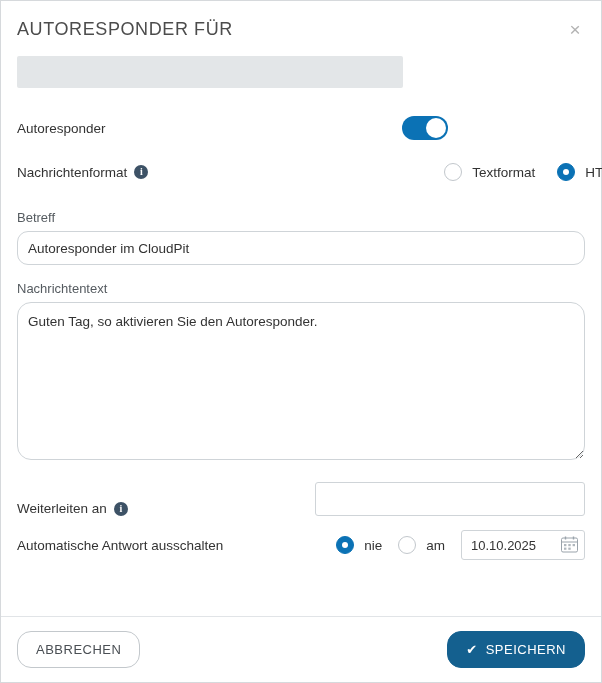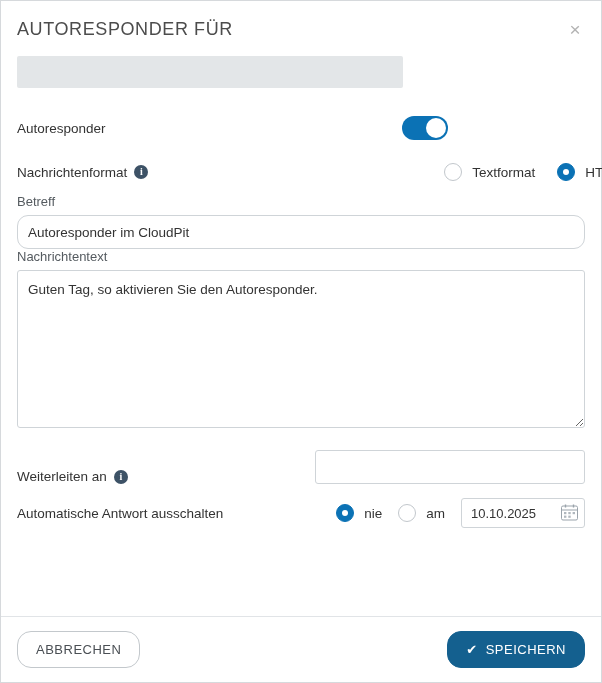--- a/index.html
+++ b/index.html
@@ -143,20 +143,21 @@
     position: absolute;
     left: 5px;
     top: 5px;
     width: 6px;
     height: 6px;
     border-radius: 50%;
     background: #ffffff;
   }
   
   .field-block {
+    margin-top: 16px;
   }
   .field-label {
     font-size: 13px;
     color: #555b60;
     margin-bottom: 6px;
   }
   .text-input {
     width: 100%;
     box-sizing: border-box;
     height: 34px;
@@ -167,21 +168,21 @@
     color: #333333;
     font-family: "Liberation Sans", sans-serif;
     background: #ffffff;
     outline: none;
   }
   .textarea {
     width: 100%;
     box-sizing: border-box;
     height: 158px;
     border: 1px solid #cfd4d8;
-    border-radius: 3px;
+    border-radius: 14px;
     padding: 9px 10px;
     font-size: 13.5px;
     color: #333333;
     font-family: "Liberation Sans", sans-serif;
     background: #ffffff;
     resize: vertical;
     outline: none;
     line-height: 1.45;
   }
   

